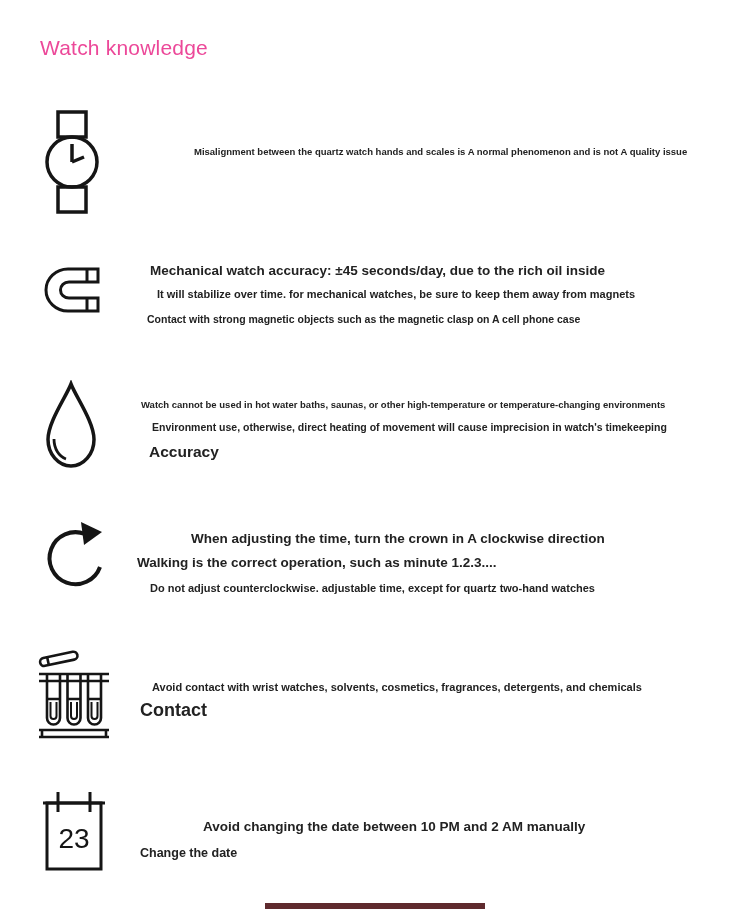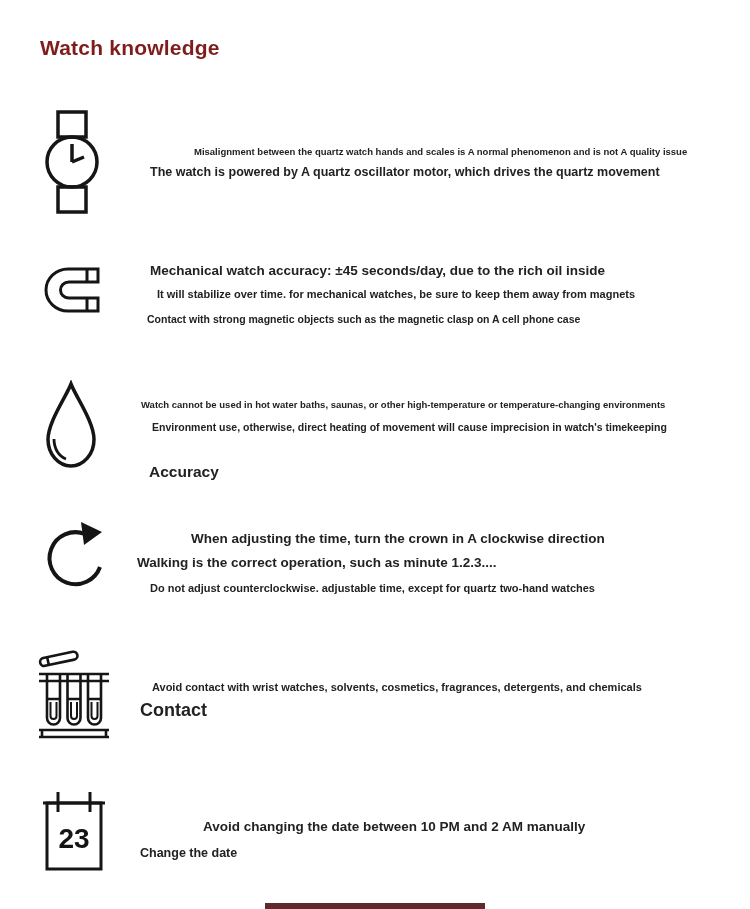--- a/index.html
+++ b/index.html
@@ -12,26 +12,26 @@
   .canvas {
     position: relative;
     width: 750px; height: 909px;
     background: #ffffff;
     overflow: hidden;
   }
   .title {
     position: absolute;
     left: 40px; top: 36px;
     font-size: 21px;
-    font-weight: 700;
-    color: #7f1d1d;
+    font-weight: 400;
+    color: #ec4899;
     letter-spacing: 0.2px;
     white-space: nowrap;
   }
-  .icon { position: absolute; font-weight: bold; }
+  .icon { position: absolute; }
   .icon svg { display: block; }
   .ln {
     position: absolute;
     white-space: nowrap;
     font-weight: 700;
     color: #222222;
   }
   svg text {
     font-family: "Liberation Sans", sans-serif;
     fill: #151515;
@@ -54,41 +54,40 @@
   <div class="icon" style="left:42px; top:110px;">
     <svg width="60" height="105" viewBox="0 0 60 105" fill="none" stroke="#151515" stroke-width="3.5">
       <rect x="16" y="2" width="28" height="25"></rect>
       <circle cx="30" cy="52" r="25"></circle>
       <path d="M30 52 V34"></path>
       <path d="M30 52 L42 47"></path>
       <rect x="16" y="77" width="28" height="25"></rect>
     </svg>
   </div>
   <div class="ln" style="left:167px; top:146px; font-size:9.5px;margin-left:27px;">Misalignment between the quartz watch hands and scales is A normal phenomenon and is not A quality issue</div>
-  <div class="ln" style="left:150px; top:165px; font-size:12.5px;">The watch is powered by A quartz oscillator motor, which drives the quartz movement</div>
 
   <div class="icon" style="left:40px; top:262px;">
     <svg width="62" height="58" viewBox="0 0 62 58" fill="none" stroke="#151515" stroke-width="3">
       <path d="M58 7 H28 C15.8 7 6 16.4 6 28 C6 39.6 15.8 49 28 49 H58 V36 H29 C24 36 20.5 32.4 20.5 28 C20.5 23.6 24 20 29 20 H58 Z"></path>
       <path d="M47 7 V20 M47 36 V49"></path>
     </svg>
   </div>
   <div class="ln" style="left:150px; top:263px; font-size:13.5px;text-align:right;">Mechanical watch accuracy: ±45 seconds/day, due to the rich oil inside</div>
   <div class="ln" style="left:157px; top:288px; font-size:11px;">It will stabilize over time. for mechanical watches, be sure to keep them away from magnets</div>
   <div class="ln" style="left:147px; top:313px; font-size:10.5px;">Contact with strong magnetic objects such as the magnetic clasp on A cell phone case</div>
 
   <div class="icon" style="left:42px; top:380px;">
     <svg width="58" height="92" viewBox="0 0 58 92" fill="none" stroke="#151515" stroke-width="3.5">
       <path d="M29 4 C24 17 6 42 6 59.5 C6 74 16.3 86 29 86 C41.7 86 52 74 52 59.5 C52 42 34 17 29 4 Z"></path>
       <path d="M12 59 C12 69 17 76.5 24 79" stroke-width="2.8"></path>
     </svg>
   </div>
   <div class="ln" style="left:141px; top:399px; font-size:9.5px;">Watch cannot be used in hot water baths, saunas, or other high-temperature or temperature-changing environments</div>
   <div class="ln" style="left:152px; top:421px; font-size:10.5px;">Environment use, otherwise, direct heating of movement will cause imprecision in watch's timekeeping</div>
-  <div class="ln" style="left:149px; top:443px; font-size:15.5px;margin-top:20px;">Accuracy</div>
+  <div class="ln" style="left:149px; top:443px; font-size:15.5px;">Accuracy</div>
 
   <div class="icon" style="left:40px; top:521px;">
     <svg width="68" height="70" viewBox="0 0 68 70" fill="none" stroke="#151515" stroke-width="4">
       <path d="M60 46 A26 26 0 1 1 45 13"></path>
       <polygon points="41,1 62,11 44,24" fill="#151515" stroke="none"></polygon>
     </svg>
   </div>
   <div class="ln" style="left:183px; top:531px; font-size:13.5px;margin-left:8px;">When adjusting the time, turn the crown in A clockwise direction</div>
   <div class="ln" style="left:137px; top:555px; font-size:13.5px;">Walking is the correct operation, such as minute 1.2.3....</div>
   <div class="ln" style="left:150px; top:582px; font-size:11px;">Do not adjust counterclockwise. adjustable time, except for quartz two-hand watches</div>

